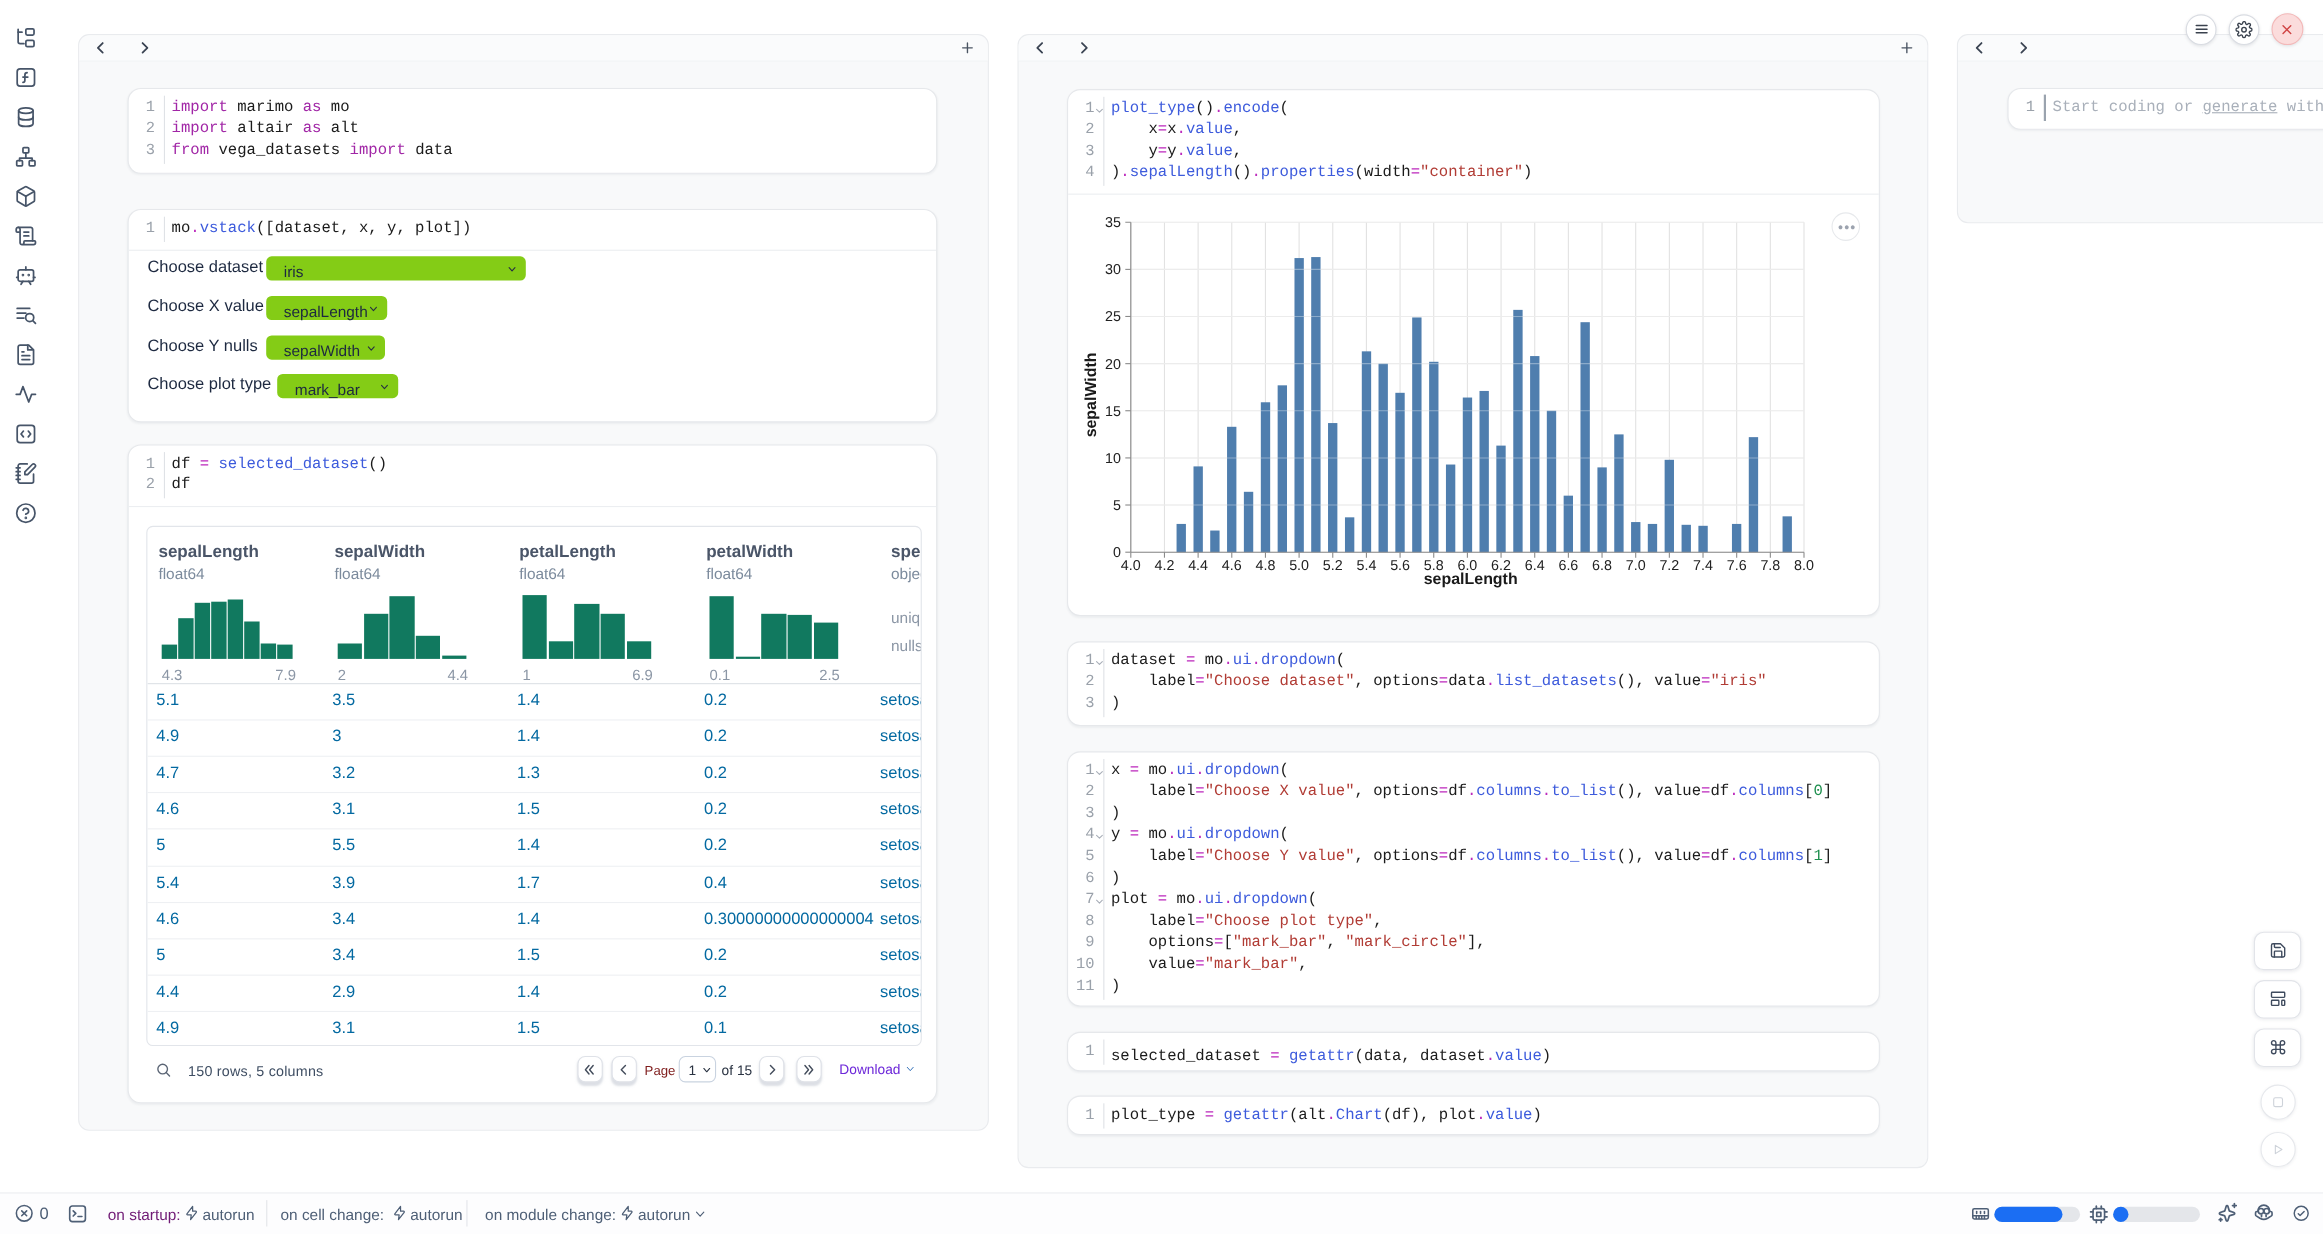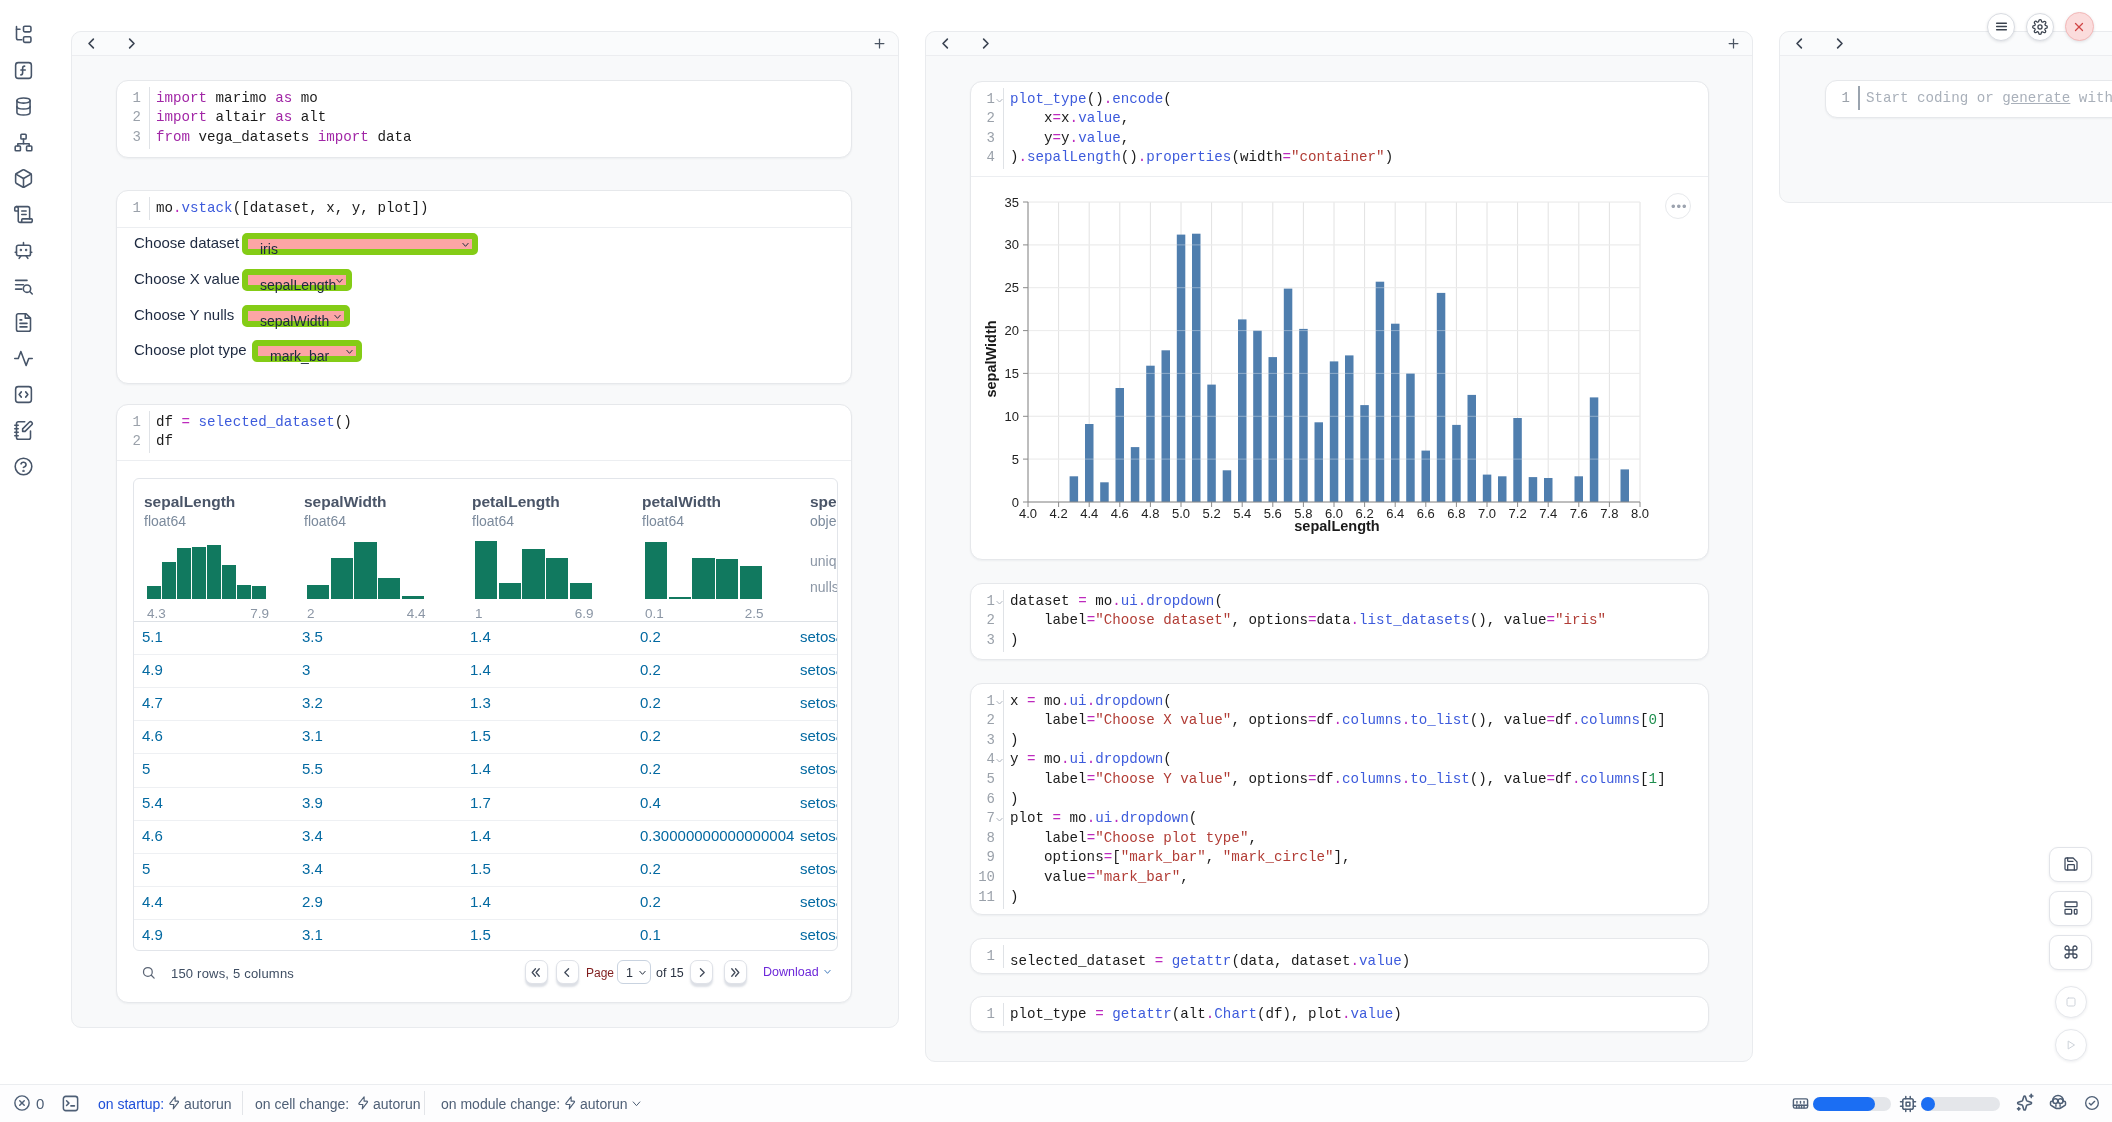--- a/index.html
+++ b/index.html
@@ -11,21 +11,21 @@
 .cell{position:absolute;background:#fff;border:1px solid #e6e8eb;border-radius:12px;
   box-shadow:0 1px 2px rgba(20,30,50,.05);}
 .gut{position:absolute;width:1px;background:#dfe2e6;}
 .ln{position:absolute;color:#9aa1aa;font:14px "Liberation Mono",monospace;
   text-align:right;width:20px;line-height:19.6px;}
 .code{position:absolute;font:14.2px "Liberation Mono",monospace;line-height:19.6px;
   white-space:pre;color:#1b1b1b;}
 .k{color:#a126a6}.f{color:#3d5bdc}.s{color:#b13c35}.n{color:#1e8f4e}.o{color:#bd2abd}
 .divl{position:absolute;left:1px;right:1px;height:1px;background:#eceef1;}
 .uilabel{position:absolute;font-size:15px;color:#1d2940;line-height:22px;}
-.sel{position:absolute;background:#fca5a5;border:6px solid #84cc16;border-radius:5px;
+.sel{position:absolute;background:#84cc16;border:4px solid #84cc16;border-radius:5px;
   font-size:14px;color:#1d2940;}
 .sel span{position:absolute;top:2px;}
 .thead{font-weight:bold;font-size:15.5px;color:#4a5568;position:absolute}
 .ttype{font-size:14px;color:#7b8a9c;position:absolute}
 .tval{font-size:15px;color:#0369a1;position:absolute}
 .hlab{font-size:13.5px;color:#8b96a5;position:absolute}
 svg{display:block}
 </style></head>
 <body>
 
@@ -582,21 +582,21 @@
     <circle cx="12" cy="12" r="9.5"></circle>
     <path d="M9 9l6 6"></path>
     <path d="M15 9l-6 6"></path>
   </svg>
 <div class="abs" style="left:36px;top:1095px;font-size:15px;color:#4e5f76">0</div>
 <svg class="abs" style="left:61px;top:1094px" width="19" height="19" viewBox="0 0 24 24" fill="none" stroke="#4e5f76" stroke-width="1.9" stroke-linecap="round" stroke-linejoin="round">
     <rect x="3" y="3" width="18" height="18" rx="3"></rect>
     <path d="M7 8.5l3 3-3 3"></path>
     <path d="M12.5 15H17"></path>
   </svg>
-<div class="abs" style="left:98px;top:1096px;font-size:14px;color:#1d4ed8">on startup:</div>
+<div class="abs" style="left:98px;top:1096px;font-size:14px;color:#701a75">on startup:</div>
 <svg class="abs" style="left:167px;top:1095px" width="15" height="16" viewBox="0 0 24 24" fill="none" stroke="#4e5f76" stroke-width="1.8" stroke-linecap="round" stroke-linejoin="round">
     <path d="M13 2 4.7 12.7a1 1 0 0 0 .8 1.6H11l-1 7 8.3-10.7a1 1 0 0 0-.8-1.6H13z"></path>
   </svg>
 <div class="abs" style="left:184px;top:1096px;font-size:14px;color:#4e5f76">autorun</div>
 <div class="abs" style="left:242px;top:1091px;width:1px;height:24px;background:#e3e5e9"></div>
 <div class="abs" style="left:255px;top:1096px;font-size:14px;color:#4e5f76">on cell change:</div>
 <svg class="abs" style="left:356px;top:1095px" width="15" height="16" viewBox="0 0 24 24" fill="none" stroke="#4e5f76" stroke-width="1.8" stroke-linecap="round" stroke-linejoin="round">
     <path d="M13 2 4.7 12.7a1 1 0 0 0 .8 1.6H11l-1 7 8.3-10.7a1 1 0 0 0-.8-1.6H13z"></path>
   </svg>
 <div class="abs" style="left:373px;top:1096px;font-size:14px;color:#4e5f76">autorun</div>

